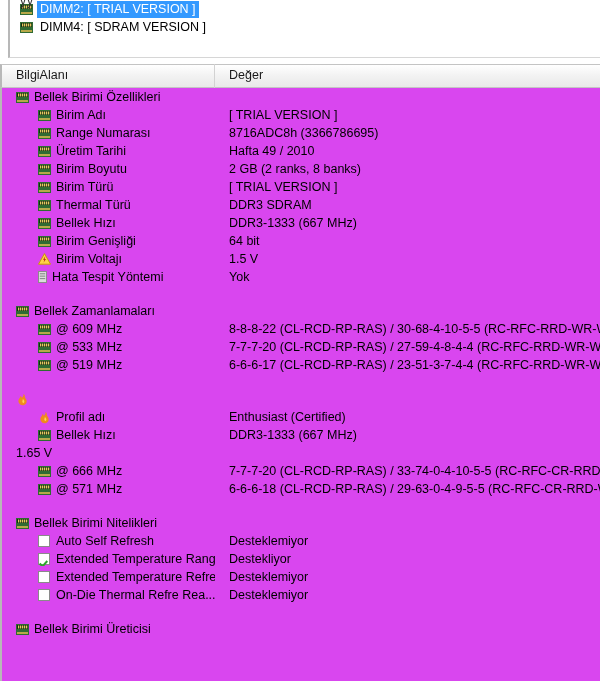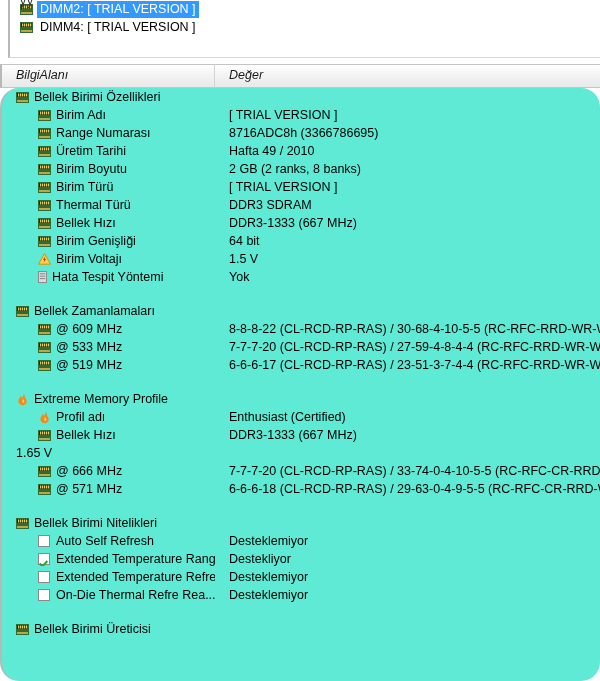--- a/index.html
+++ b/index.html
@@ -56,41 +56,39 @@
   
   #header {
     position: absolute;
     left: 0; top: 64px; width: 600px; height: 24px;
     background: linear-gradient(to bottom, #ffffff 0%, #f2f2f2 50%, #e9e9e9 100%);
     border-top: 1px solid #c4c4c4;
     border-bottom: 1px solid #c4c4c4;
     border-left: 2px solid #b8b8b8;
     display: flex;
     align-items: center;
-    font-style: italic;
   }
   .hcell {
     font-size: 12.5px;
     color: #1a1a1a;
     padding-left: 14px;
     height: 24px;
     line-height: 23px;
     white-space: nowrap;
   }
   .hcell.c1 { width: 213px; border-right: 1px solid #d2d2d2; }
   .hcell.c2 { flex: 1; }
 
   
   #table {
     position: absolute;
     left: 0; top: 88px; width: 600px; height: 593px;
-    background: #5eead4;
+    background: #d946ef;
     border-left: 2px solid #b8b8b8;
     overflow: hidden;
-    border-radius: 19px;
   }
   .row {
     display: flex;
     align-items: center;
     height: 18px;
     width: 600px;
   }
   .row.spacer { height: 16px; }
   .cell-name {
     width: 213px;
@@ -161,21 +159,21 @@
           <svg class="ico" width="13" height="11" viewBox="0 0 13 11">
             <rect x="0" y="0" width="13" height="11" fill="#2f6b33"></rect>
             <rect x="1" y="1" width="11" height="4" fill="#0e2f11"></rect>
             <rect x="2" y="1.5" width="1.3" height="3" fill="#e8c860"></rect>
             <rect x="4" y="1.5" width="1.3" height="3" fill="#e8c860"></rect>
             <rect x="6" y="1.5" width="1.3" height="3" fill="#e8c860"></rect>
             <rect x="8" y="1.5" width="1.3" height="3" fill="#e8c860"></rect>
             <rect x="10" y="1.5" width="1.3" height="3" fill="#e8c860"></rect>
             <rect x="1" y="8.2" width="11" height="1.6" fill="#d9b84f"></rect>
           </svg>
-          <span class="lbl">DIMM4: [ TRIAL VERSION ]</span>
+          <span class="lbl">DIMM4: [ SDRAM VERSION ]</span>
         </div>
       </div>
   </div>
 
   <div id="header">
     <div class="hcell c1">BilgiAlanı</div>
     <div class="hcell c2">Değer</div>
   </div>
 
   <div id="table">
@@ -410,21 +408,20 @@
         </div>
         <div class="cell-val">6-6-6-17  (CL-RCD-RP-RAS) / 23-51-3-7-4-4  (RC-RFC-RRD-WR-WTR-...</div>
       </div>
       <div class="row spacer"></div>
       <div class="row ">
         <div class="cell-name ind-0">
           <svg class="ico" width="13" height="13" viewBox="0 0 13 13">
             <path d="M7.4 0.8 C8.2 3.2 6.3 3.6 6.0 5.2 C5.8 3.9 5.1 3.3 4.3 2.9 C4.8 4.2 3.2 5.0 2.6 6.7 C1.8 9.0 3.5 12.2 6.6 12.2 C9.5 12.2 11.2 9.7 10.5 7.2 C10.0 5.4 8.3 4.6 8.8 2.6 C8.5 2.0 8.0 1.3 7.4 0.8 Z" fill="#f08a1e"></path>
             <path d="M6.7 5.8 C7.2 7.0 6.2 7.6 6.3 8.6 C6.4 9.8 7.4 10.3 8.0 9.7 C8.9 8.8 8.2 7.0 6.7 5.8 Z" fill="#ffd64f"></path>
           </svg>
-          <span class="nm">Extreme Memory Profile</span>
         </div>
         <div class="cell-val"></div>
       </div>
       <div class="row ">
         <div class="cell-name ind-1">
           <svg class="ico" width="13" height="13" viewBox="0 0 13 13">
             <path d="M7.4 0.8 C8.2 3.2 6.3 3.6 6.0 5.2 C5.8 3.9 5.1 3.3 4.3 2.9 C4.8 4.2 3.2 5.0 2.6 6.7 C1.8 9.0 3.5 12.2 6.6 12.2 C9.5 12.2 11.2 9.7 10.5 7.2 C10.0 5.4 8.3 4.6 8.8 2.6 C8.5 2.0 8.0 1.3 7.4 0.8 Z" fill="#f08a1e"></path>
             <path d="M6.7 5.8 C7.2 7.0 6.2 7.6 6.3 8.6 C6.4 9.8 7.4 10.3 8.0 9.7 C8.9 8.8 8.2 7.0 6.7 5.8 Z" fill="#ffd64f"></path>
           </svg>
           <span class="nm">Profil adı</span>

